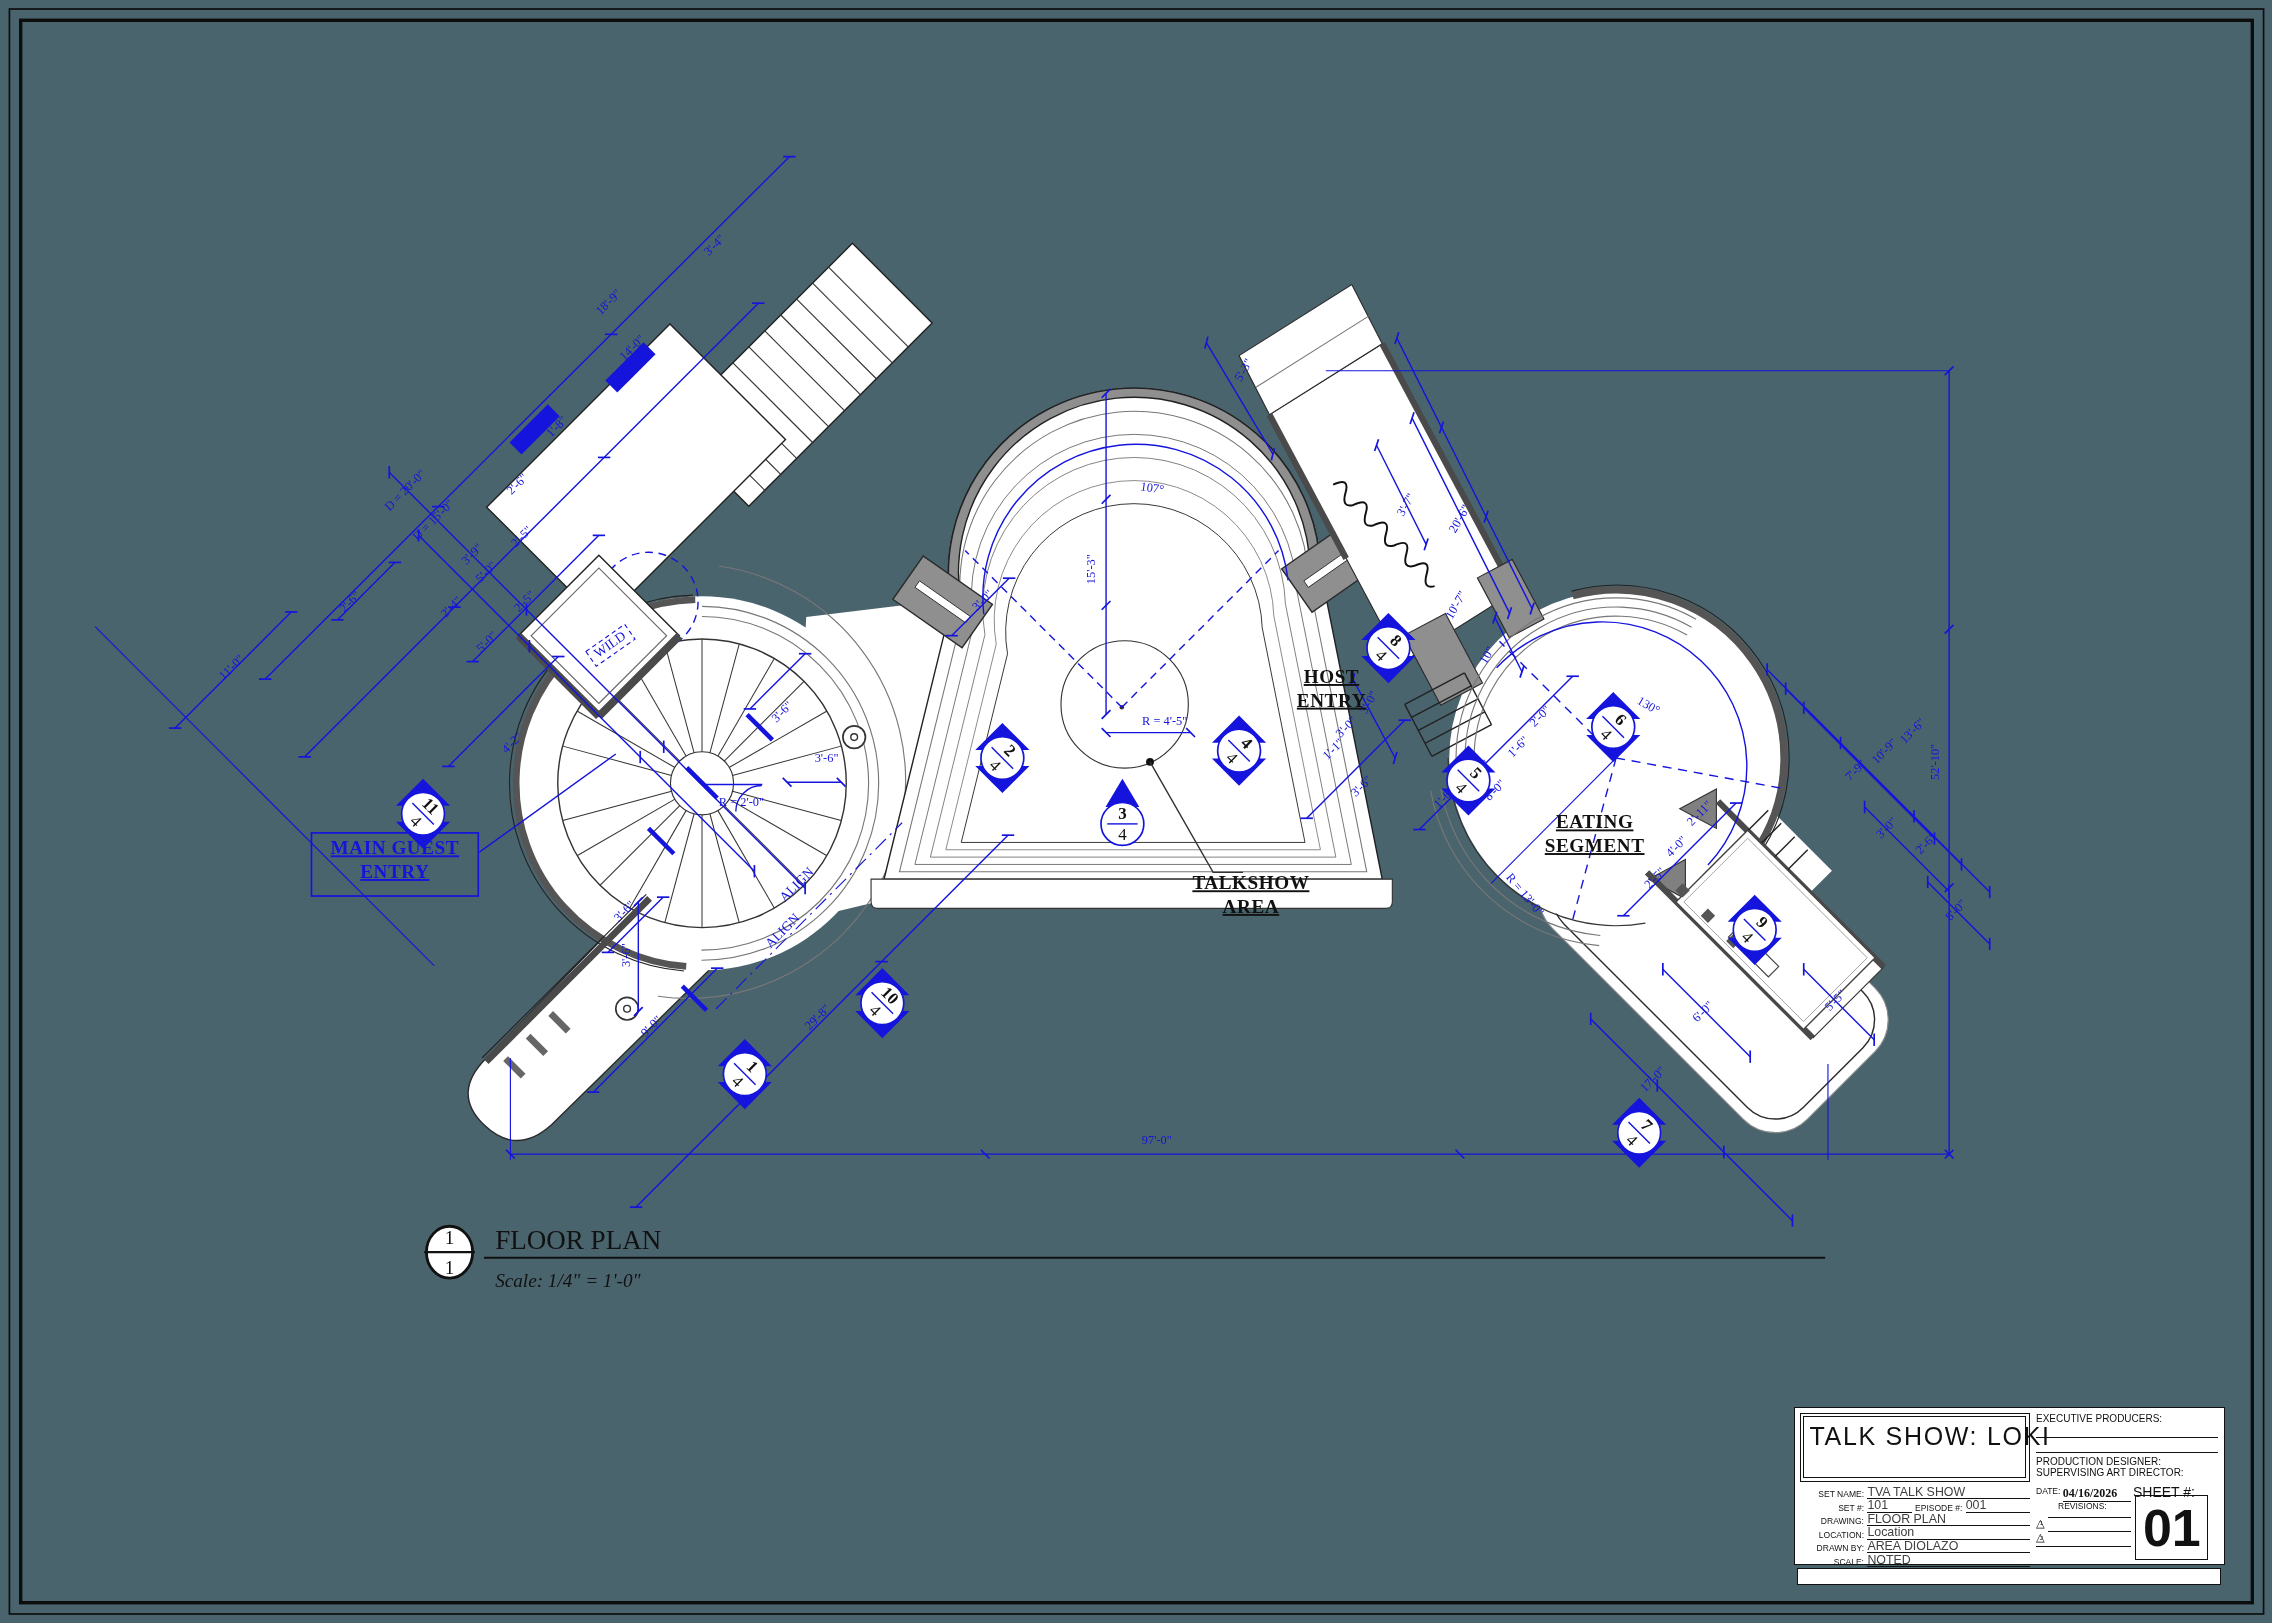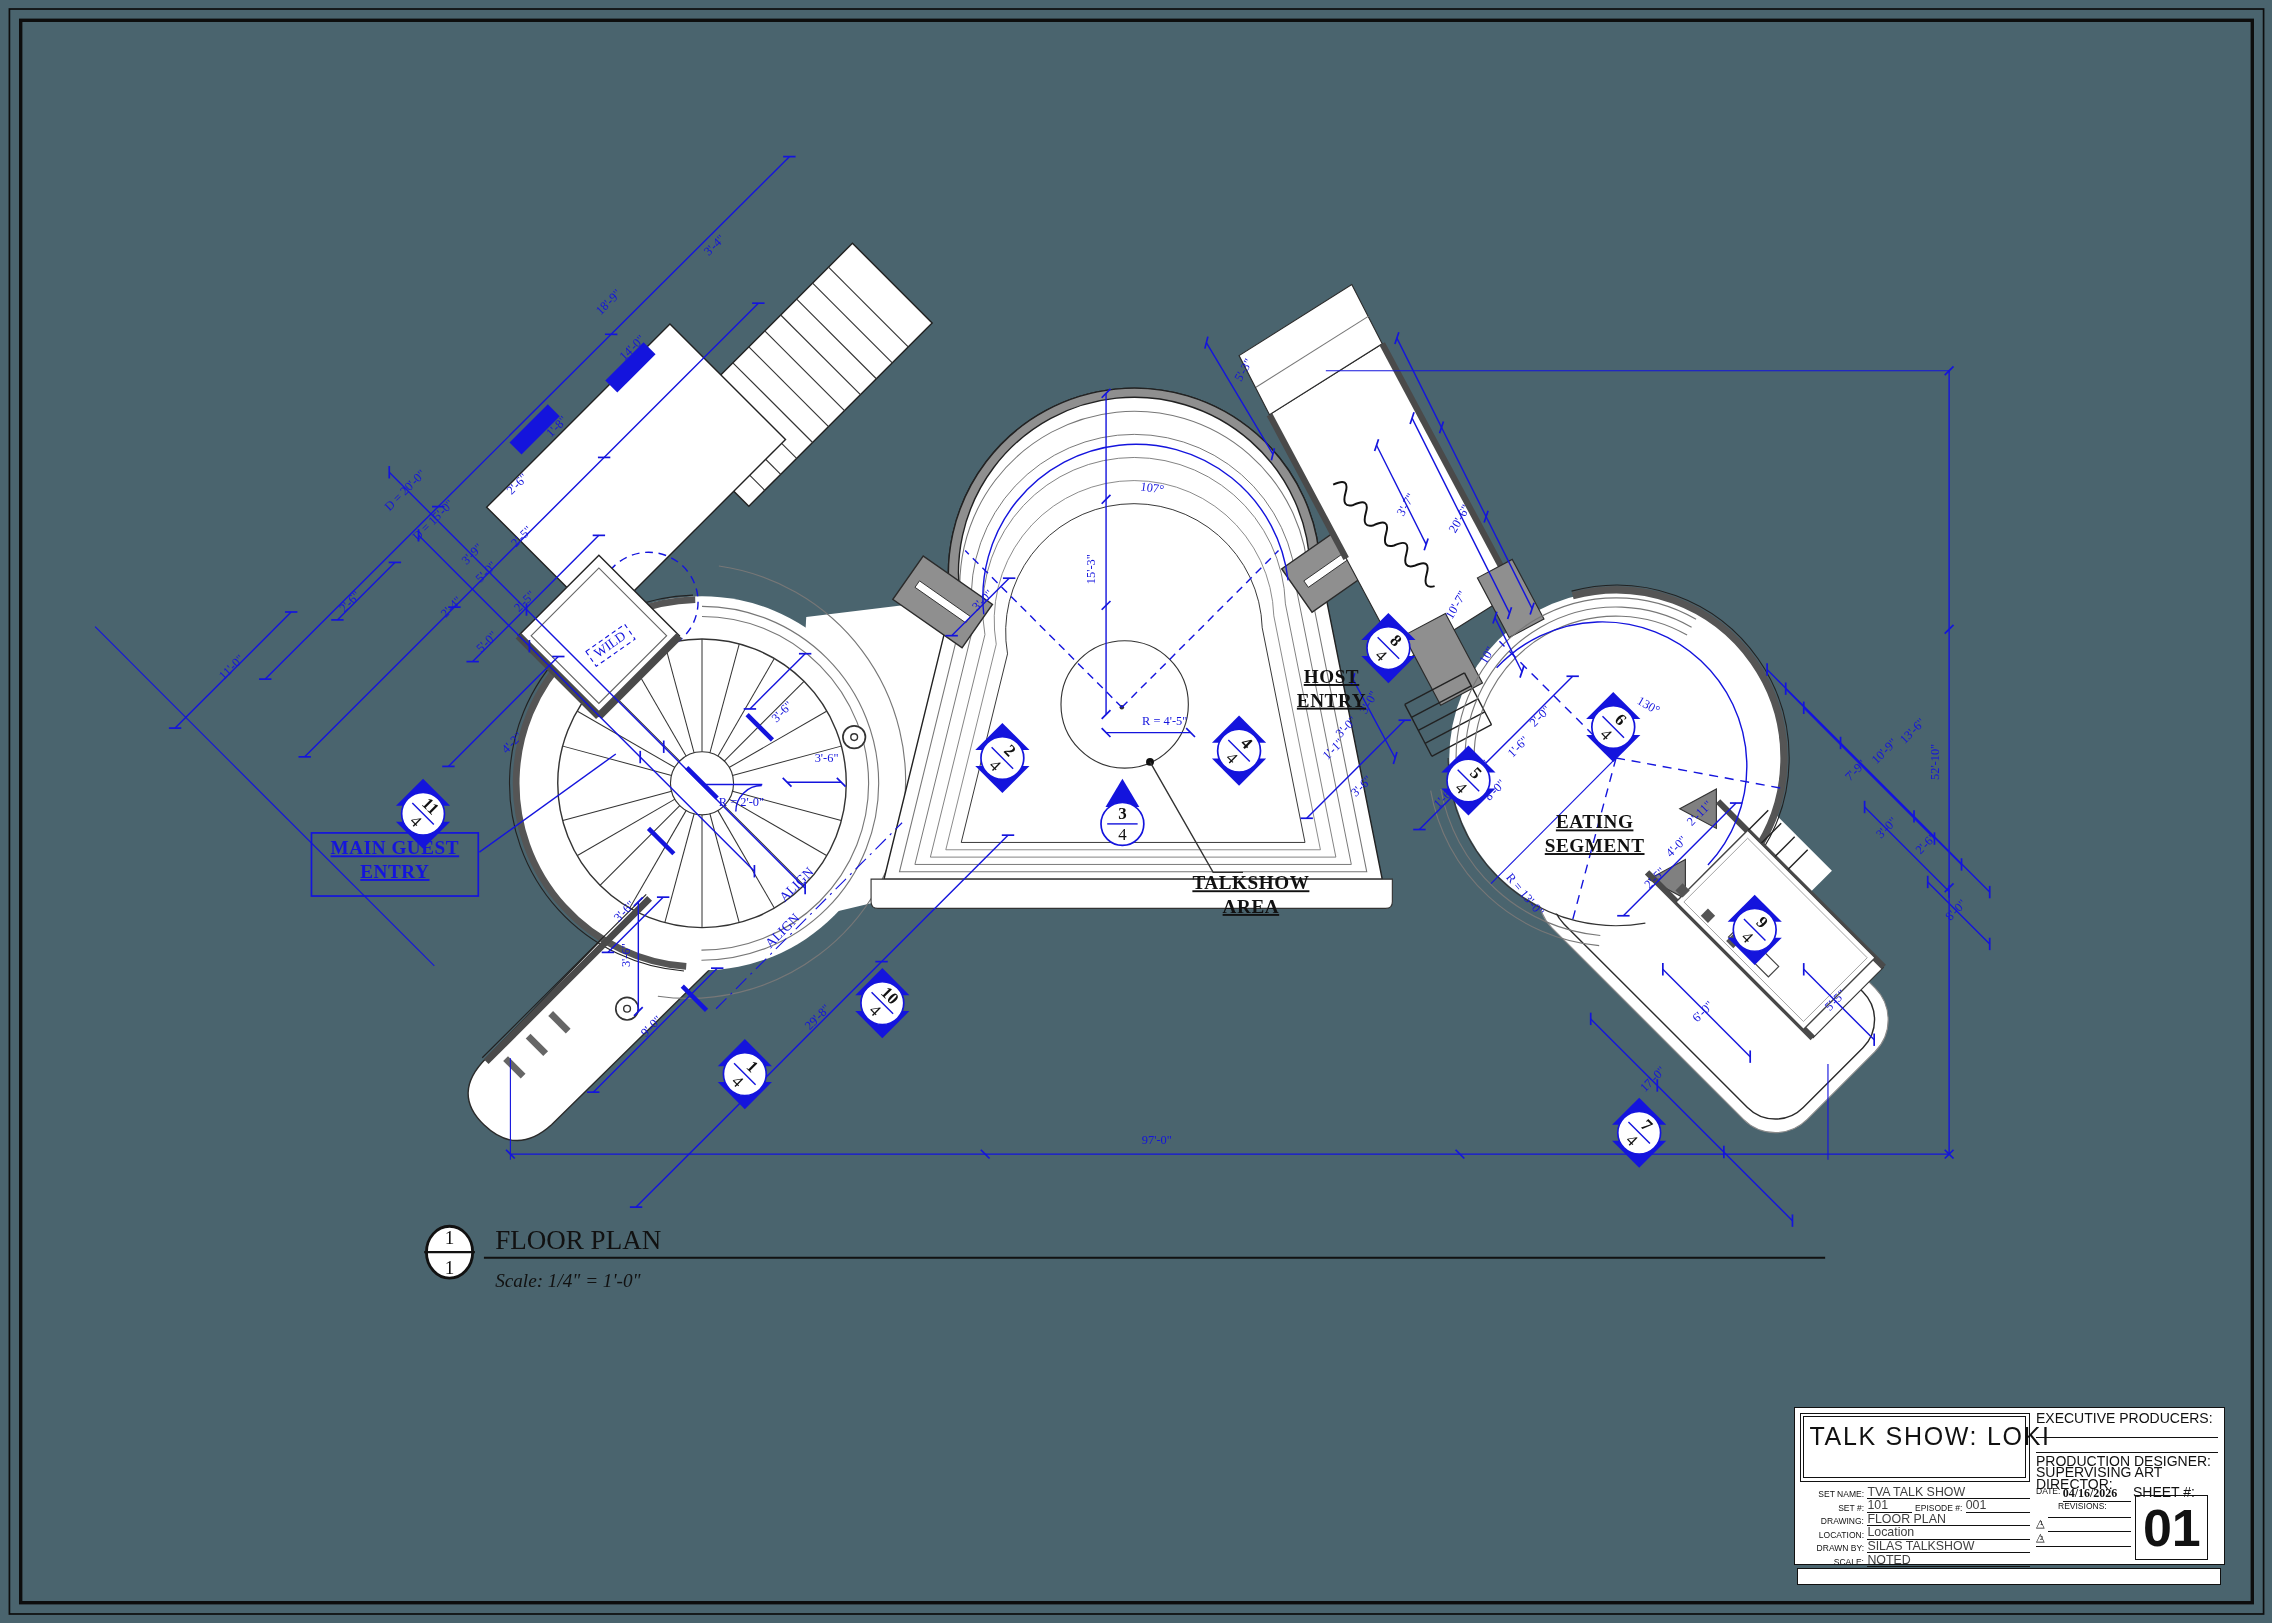--- a/index.html
+++ b/index.html
@@ -15,21 +15,21 @@
 
   
   .tb{position:absolute;left:1794px;top:1407px;width:431px;height:179px;}
   .tb *{box-sizing:border-box;}
   .tb-main{position:absolute;left:0;top:0;width:431px;height:158px;background:#fff;border:1.7px solid #111;}
   .tb-strip{position:absolute;left:3.4px;top:161px;width:424px;height:17px;background:#fff;border:1.7px solid #111;}
   .tb-titlecell{position:absolute;left:4.5px;top:4.5px;width:230px;height:69px;border:1.7px solid #111;padding:2.3px;}
   .tb-titlecell-inner{width:100%;height:100%;border:1.1px solid #111;display:flex;align-items:flex-start;padding:5.6px 5.6px;text-align:center;}
   .tb-showtitle{font-size:25px;letter-spacing:1.7px;color:#111;white-space:nowrap;}
   .tb-exec{position:absolute;left:241px;top:4.5px;width:185px;}
-  .tb-small{font-size:14px;color:#111;display:block;line-height:11.3px;}
+  .tb-small{font-size:10px;color:#111;display:block;line-height:11.3px;}
   .tb-line{border-bottom:1.1px solid #111;height:14.7px;margin-right:3.4px;}
   .tb-fields{position:absolute;left:3.4px;top:78px;width:232px;}
   .tb-row{display:flex;align-items:flex-end;height:13px;margin-bottom:0.6px;}
   .tb-lab{width:69px;text-align:right;font-size:8.5px;color:#111;padding-right:3.4px;white-space:nowrap;}
   .tb-val{flex:1;border-bottom:1.1px solid #111;font-family:Liberation Sans, sans-serif;font-size:12.4px;line-height:12.4px;color:#404040;white-space:nowrap;}
   .tb-val.short{flex:0 0 45px;margin-right:2.3px;}
   .tb-mid{position:absolute;left:241px;top:78px;width:95px;}
   .tb-mrow{display:flex;align-items:flex-start;height:14.7px;}
   .tb-mlab{font-size:8.5px;color:#111;padding-right:2.3px;white-space:nowrap;}
   .tb-mval{flex:1;border-bottom:1.1px solid #111;font-family:"Liberation Serif",serif;font-size:12px;color:#111;white-space:nowrap;font-weight:bold;}
@@ -613,21 +613,21 @@
       <div class="tb-row">
             <span class="tb-lab">DRAWING:</span>
             <span class="tb-val">FLOOR PLAN</span>
           </div>
       <div class="tb-row">
             <span class="tb-lab">LOCATION:</span>
             <span class="tb-val">Location</span>
           </div>
       <div class="tb-row">
             <span class="tb-lab">DRAWN BY:</span>
-            <span class="tb-val">SILAS TALKSHOW</span>
+            <span class="tb-val">AREA DIOLAZO</span>
           </div>
       <div class="tb-row">
             <span class="tb-lab">SCALE:</span>
             <span class="tb-val">NOTED</span>
           </div>
     </div>
     <div class="tb-mid">
       <div class="tb-mrow">
             <span class="tb-mlab">DATE:</span>
             <span class="tb-mval">04/16/2026</span>

